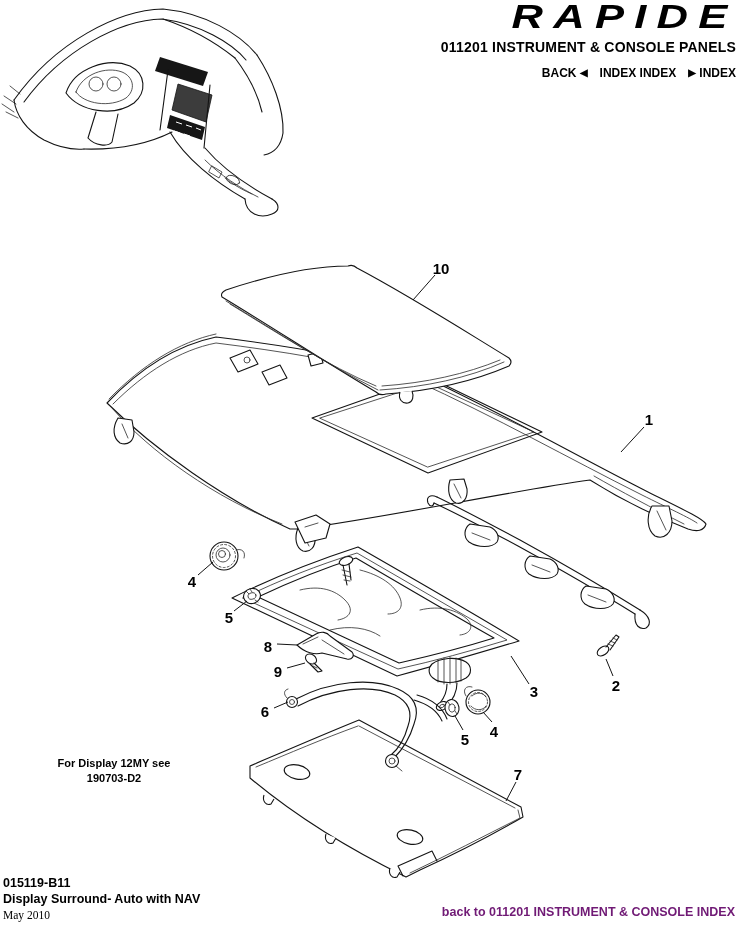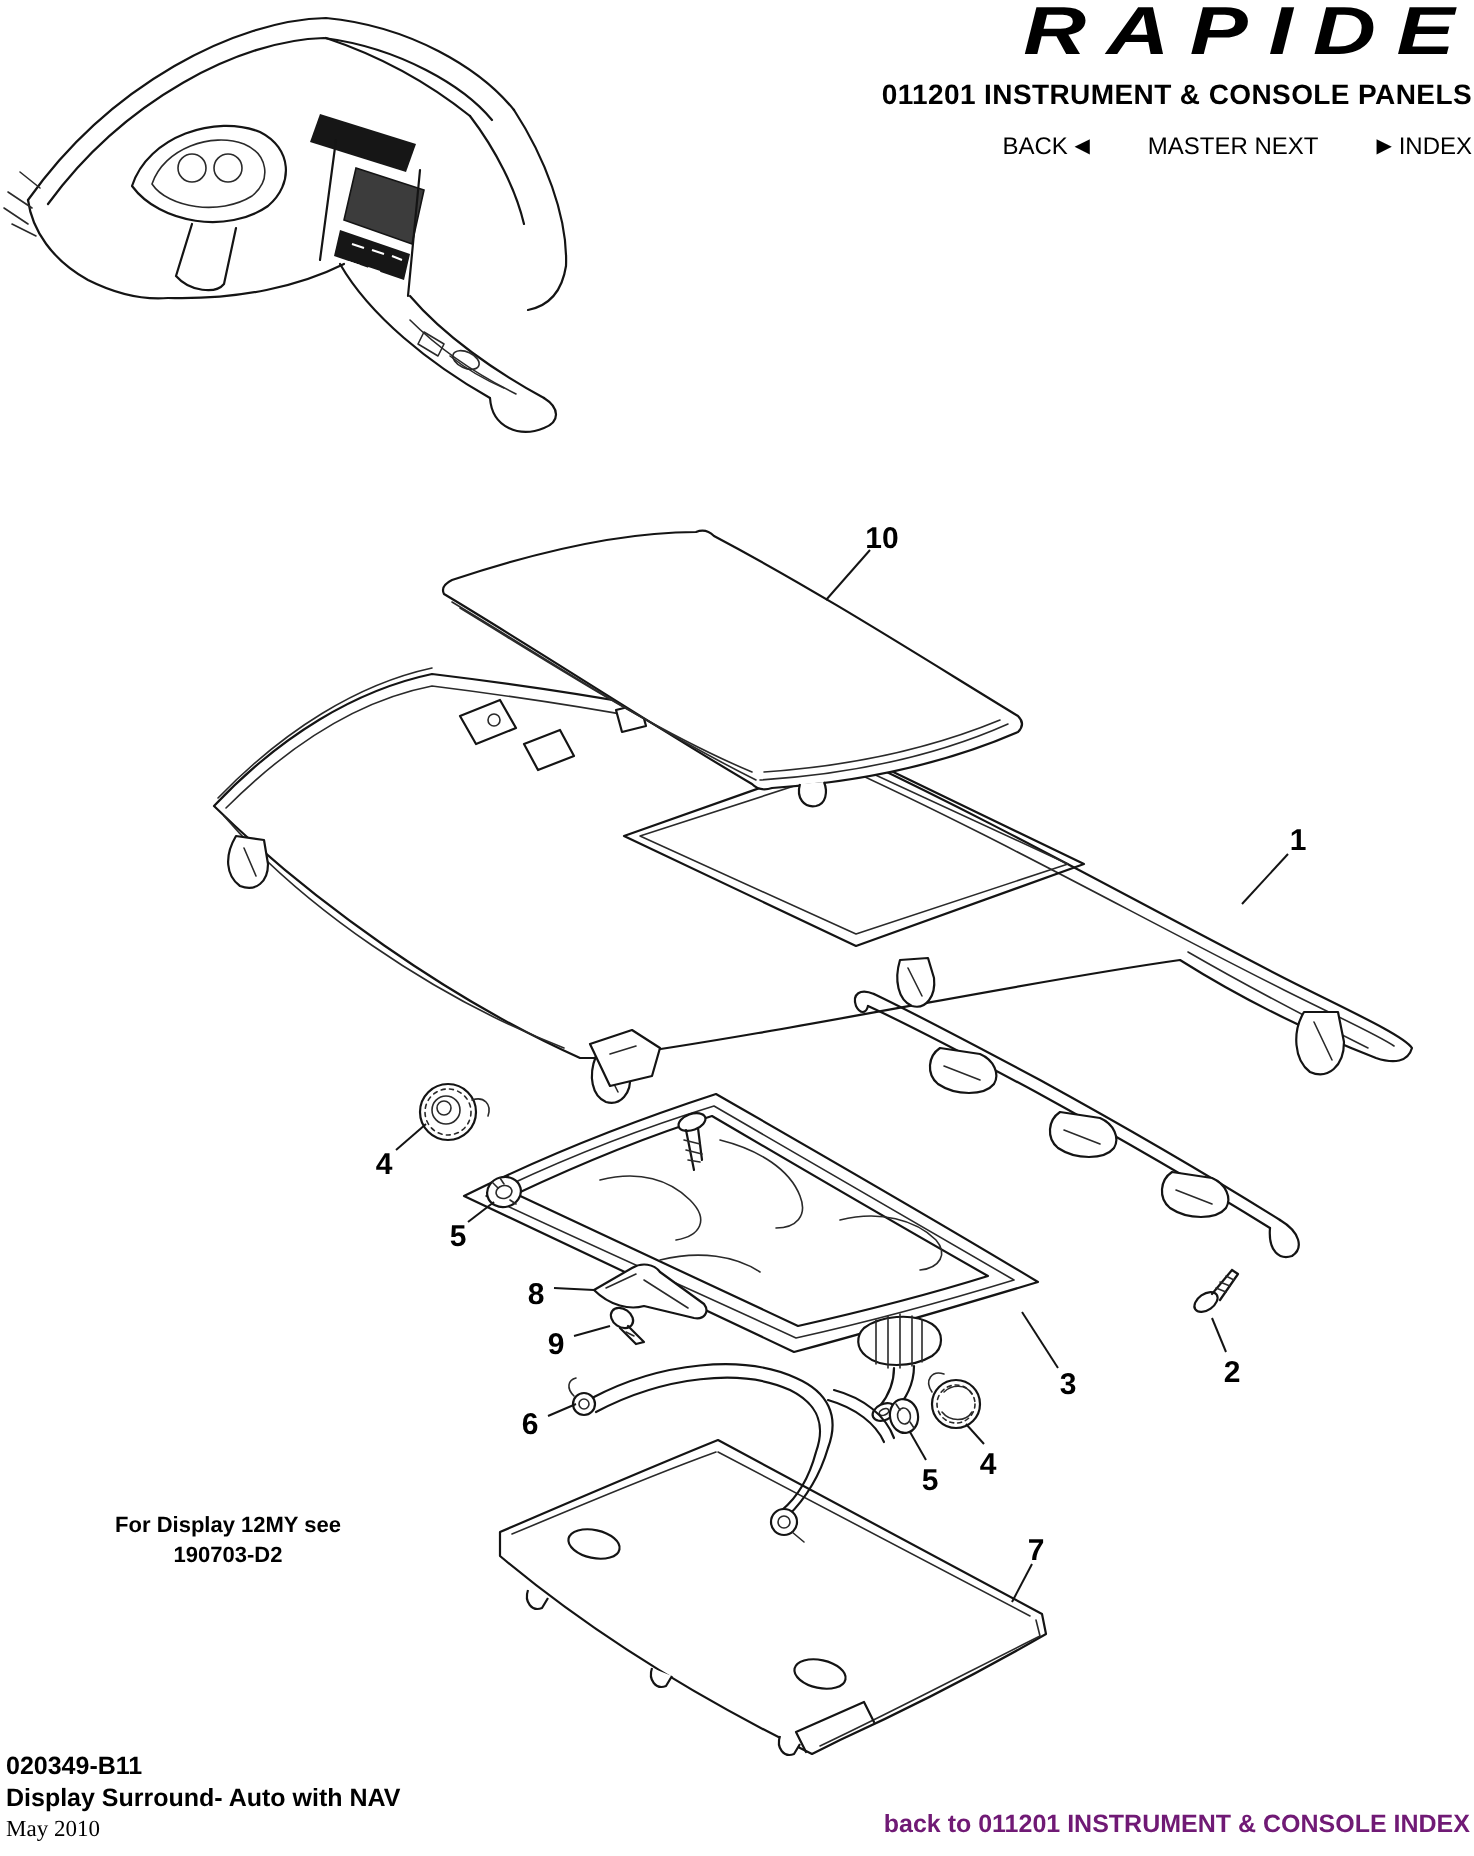--- a/index.html
+++ b/index.html
@@ -8,21 +8,21 @@
     font-family:"Liberation Sans",sans-serif;color:#000;overflow:hidden;margin:0 auto;
   }
   .abs{position:absolute;}
   
   .logo{
     top:-3px;right:0;font-size:34px;font-weight:bold;font-style:italic;
     letter-spacing:8px;transform:scaleX(1.28);transform-origin:100% 50%;
     white-space:nowrap;
   }
   .doc-title{top:39px;right:1px;font-size:14px;font-weight:bold;letter-spacing:.2px;white-space:nowrap;}
-  .nav{top:66px;right:1px;font-size:12px;font-weight:normal;display:flex;gap:29px;align-items:flex-end;white-space:nowrap;}
+  .nav{top:66px;right:1px;font-size:12px;font-weight:bold;display:flex;gap:12px;align-items:flex-end;white-space:nowrap;}
   .nav a{color:#000;text-decoration:none;cursor:pointer;}
   .tri{font-size:10px;position:relative;top:-1px;}
   
   .note{top:756px;left:0;width:228px;text-align:center;font-size:11px;font-weight:bold;line-height:15px;}
   
   .f-part{top:876px;left:3px;font-size:12.5px;font-weight:bold;}
   .f-name{top:892px;left:3px;font-size:12.5px;font-weight:bold;}
   .f-date{top:909px;left:3px;font-size:11.5px;font-family:"Liberation Serif",serif;}
   .f-back{top:905px;right:2px;font-size:12.5px;font-weight:bold;}
   .f-back a{color:#701a75;text-decoration:none;cursor:pointer;}
@@ -247,33 +247,33 @@
   </svg>
 
   <div class="abs logo">RAPIDE</div>
   <div class="abs doc-title">011201 INSTRUMENT &amp; CONSOLE PANELS</div>
   <div class="abs nav">
     <a>
       <span>BACK</span>
       <span class="tri">◀</span>
     </a>
     <a>
-      <span>MASTER NEXT</span>
+      <span>INDEX INDEX</span>
     </a>
     <a>
       <span class="tri">▶</span>
       <span>INDEX</span>
     </a>
   </div>
 
   <div class="abs note">
     <div>For Display 12MY see</div>
     <div>190703-D2</div>
   </div>
 
-  <div class="abs f-part">020349-B11</div>
+  <div class="abs f-part">015119-B11</div>
   <div class="abs f-name">Display Surround- Auto with NAV</div>
   <div class="abs f-date">May 2010</div>
   <div class="abs f-back">
     <a>back to 011201 INSTRUMENT &amp; CONSOLE INDEX</a>
   </div>
 
 </div>
 
 </body></html>

